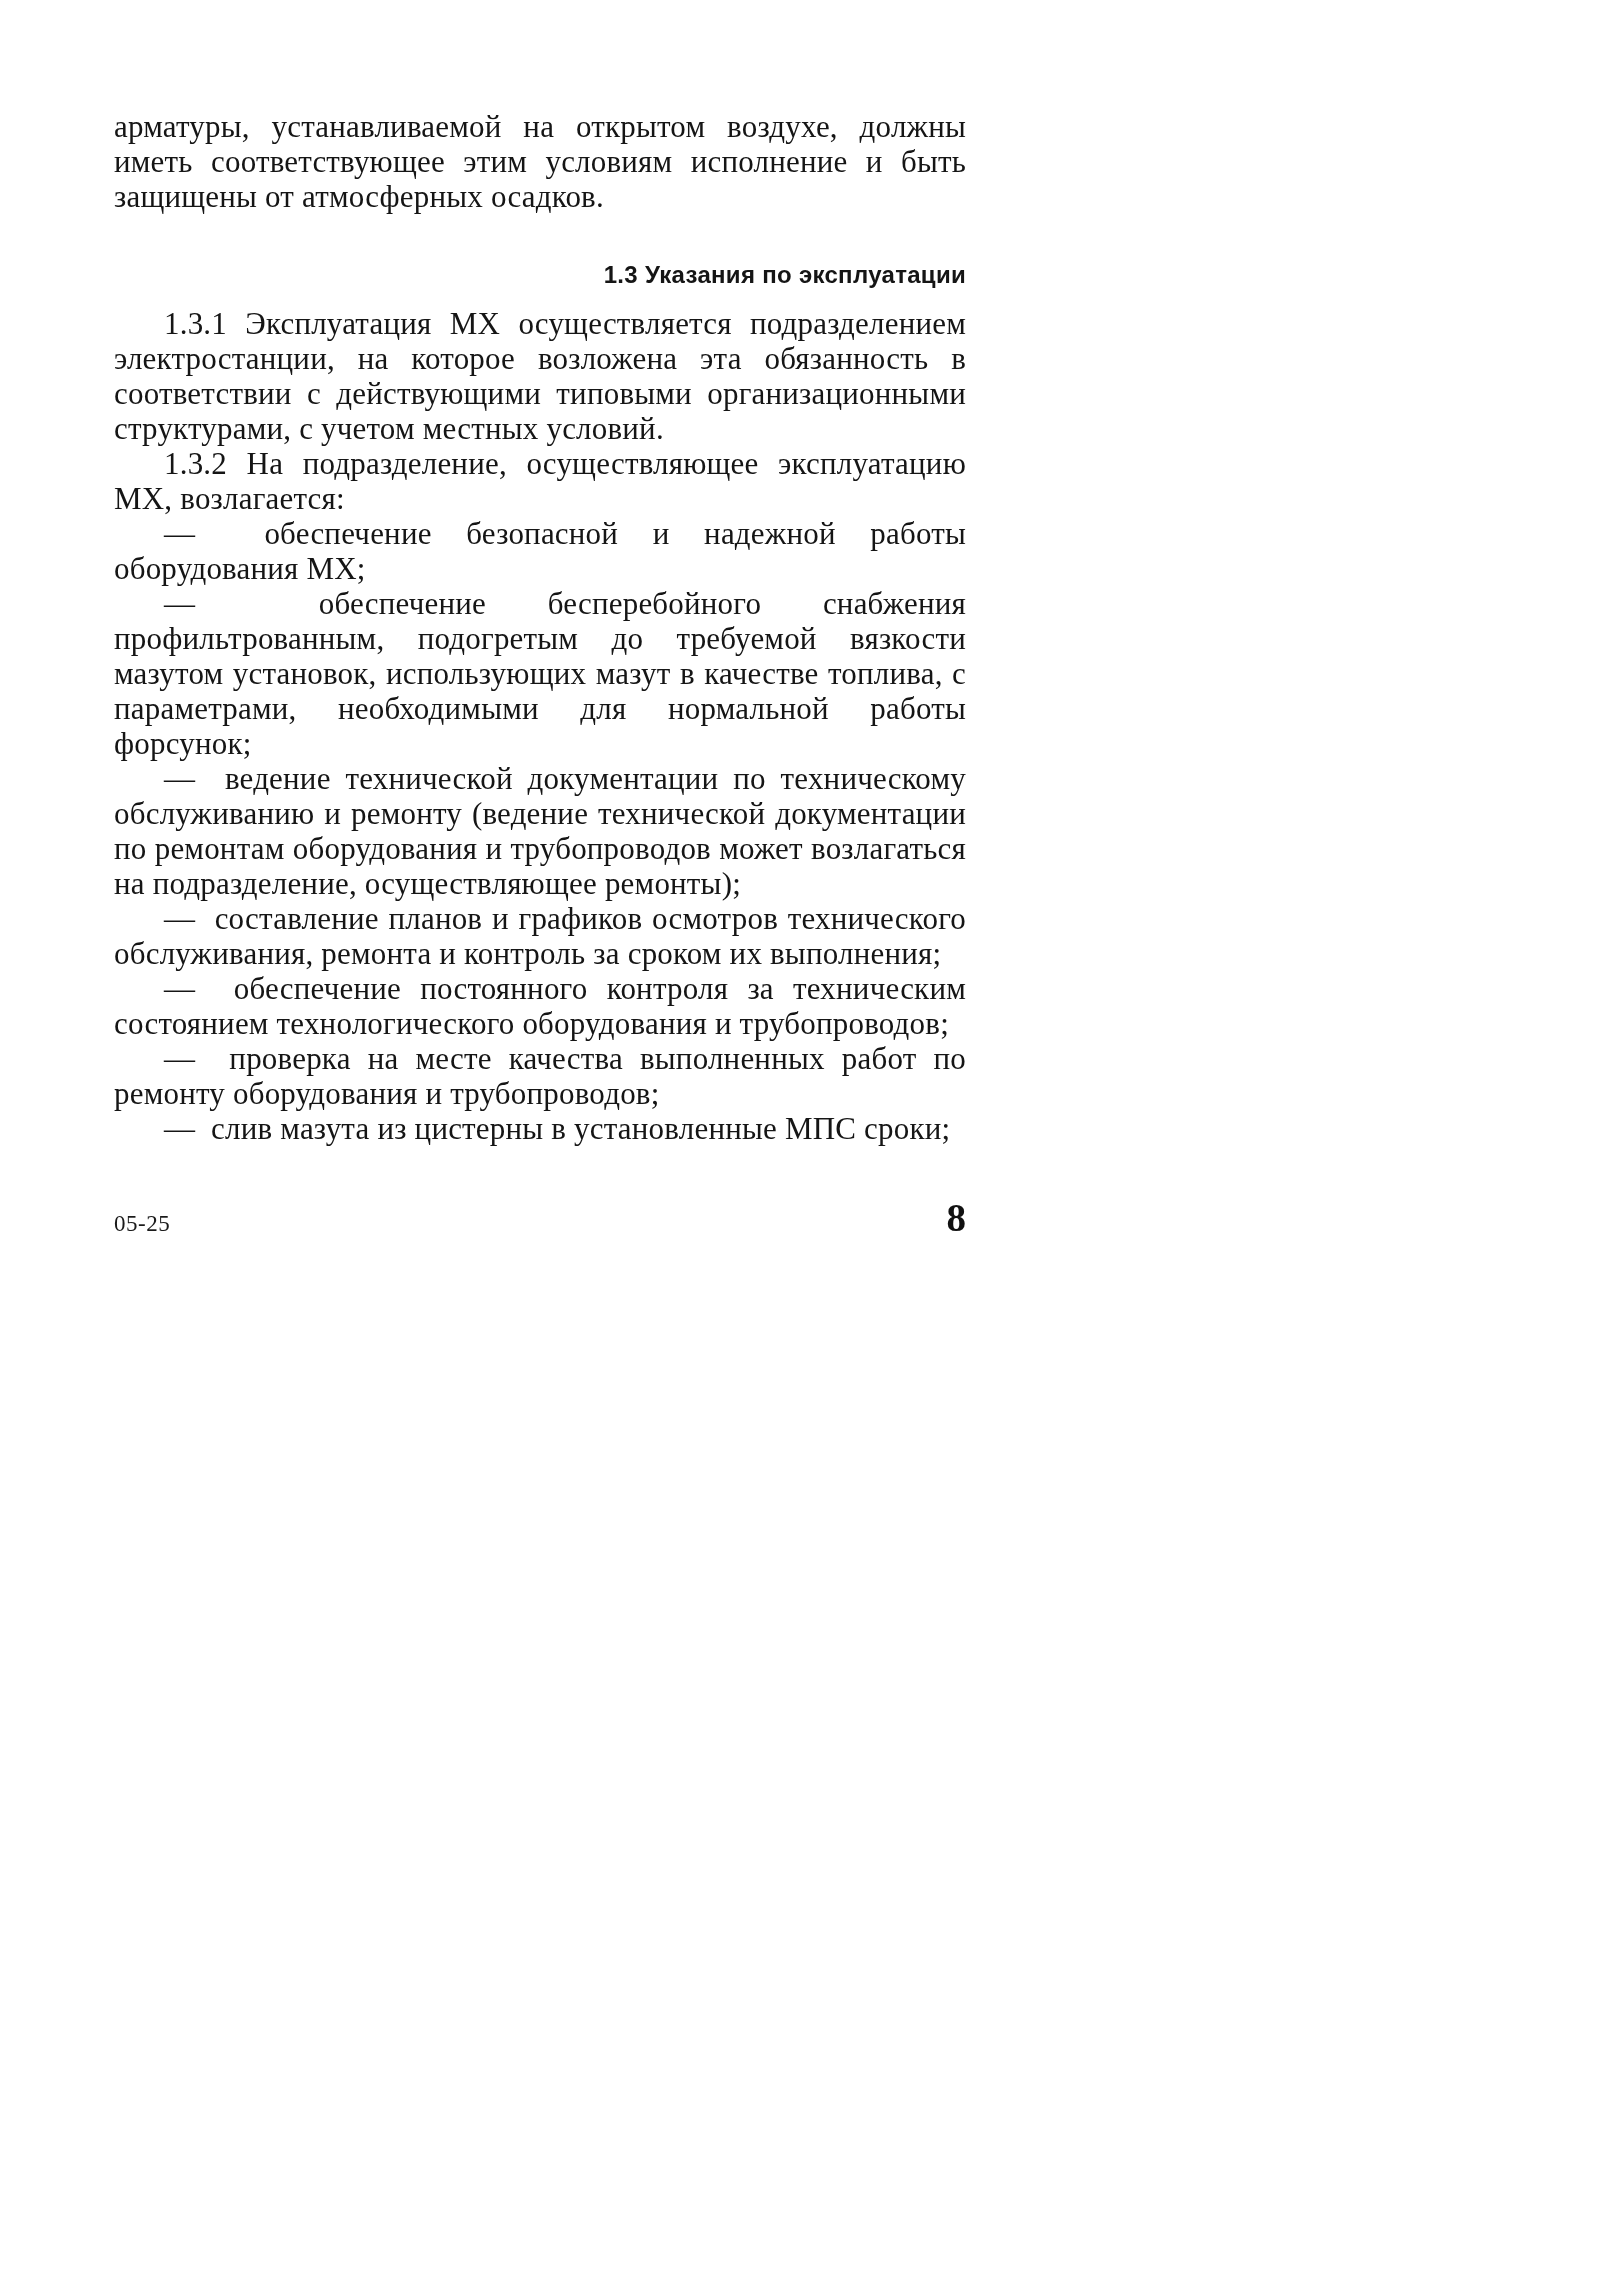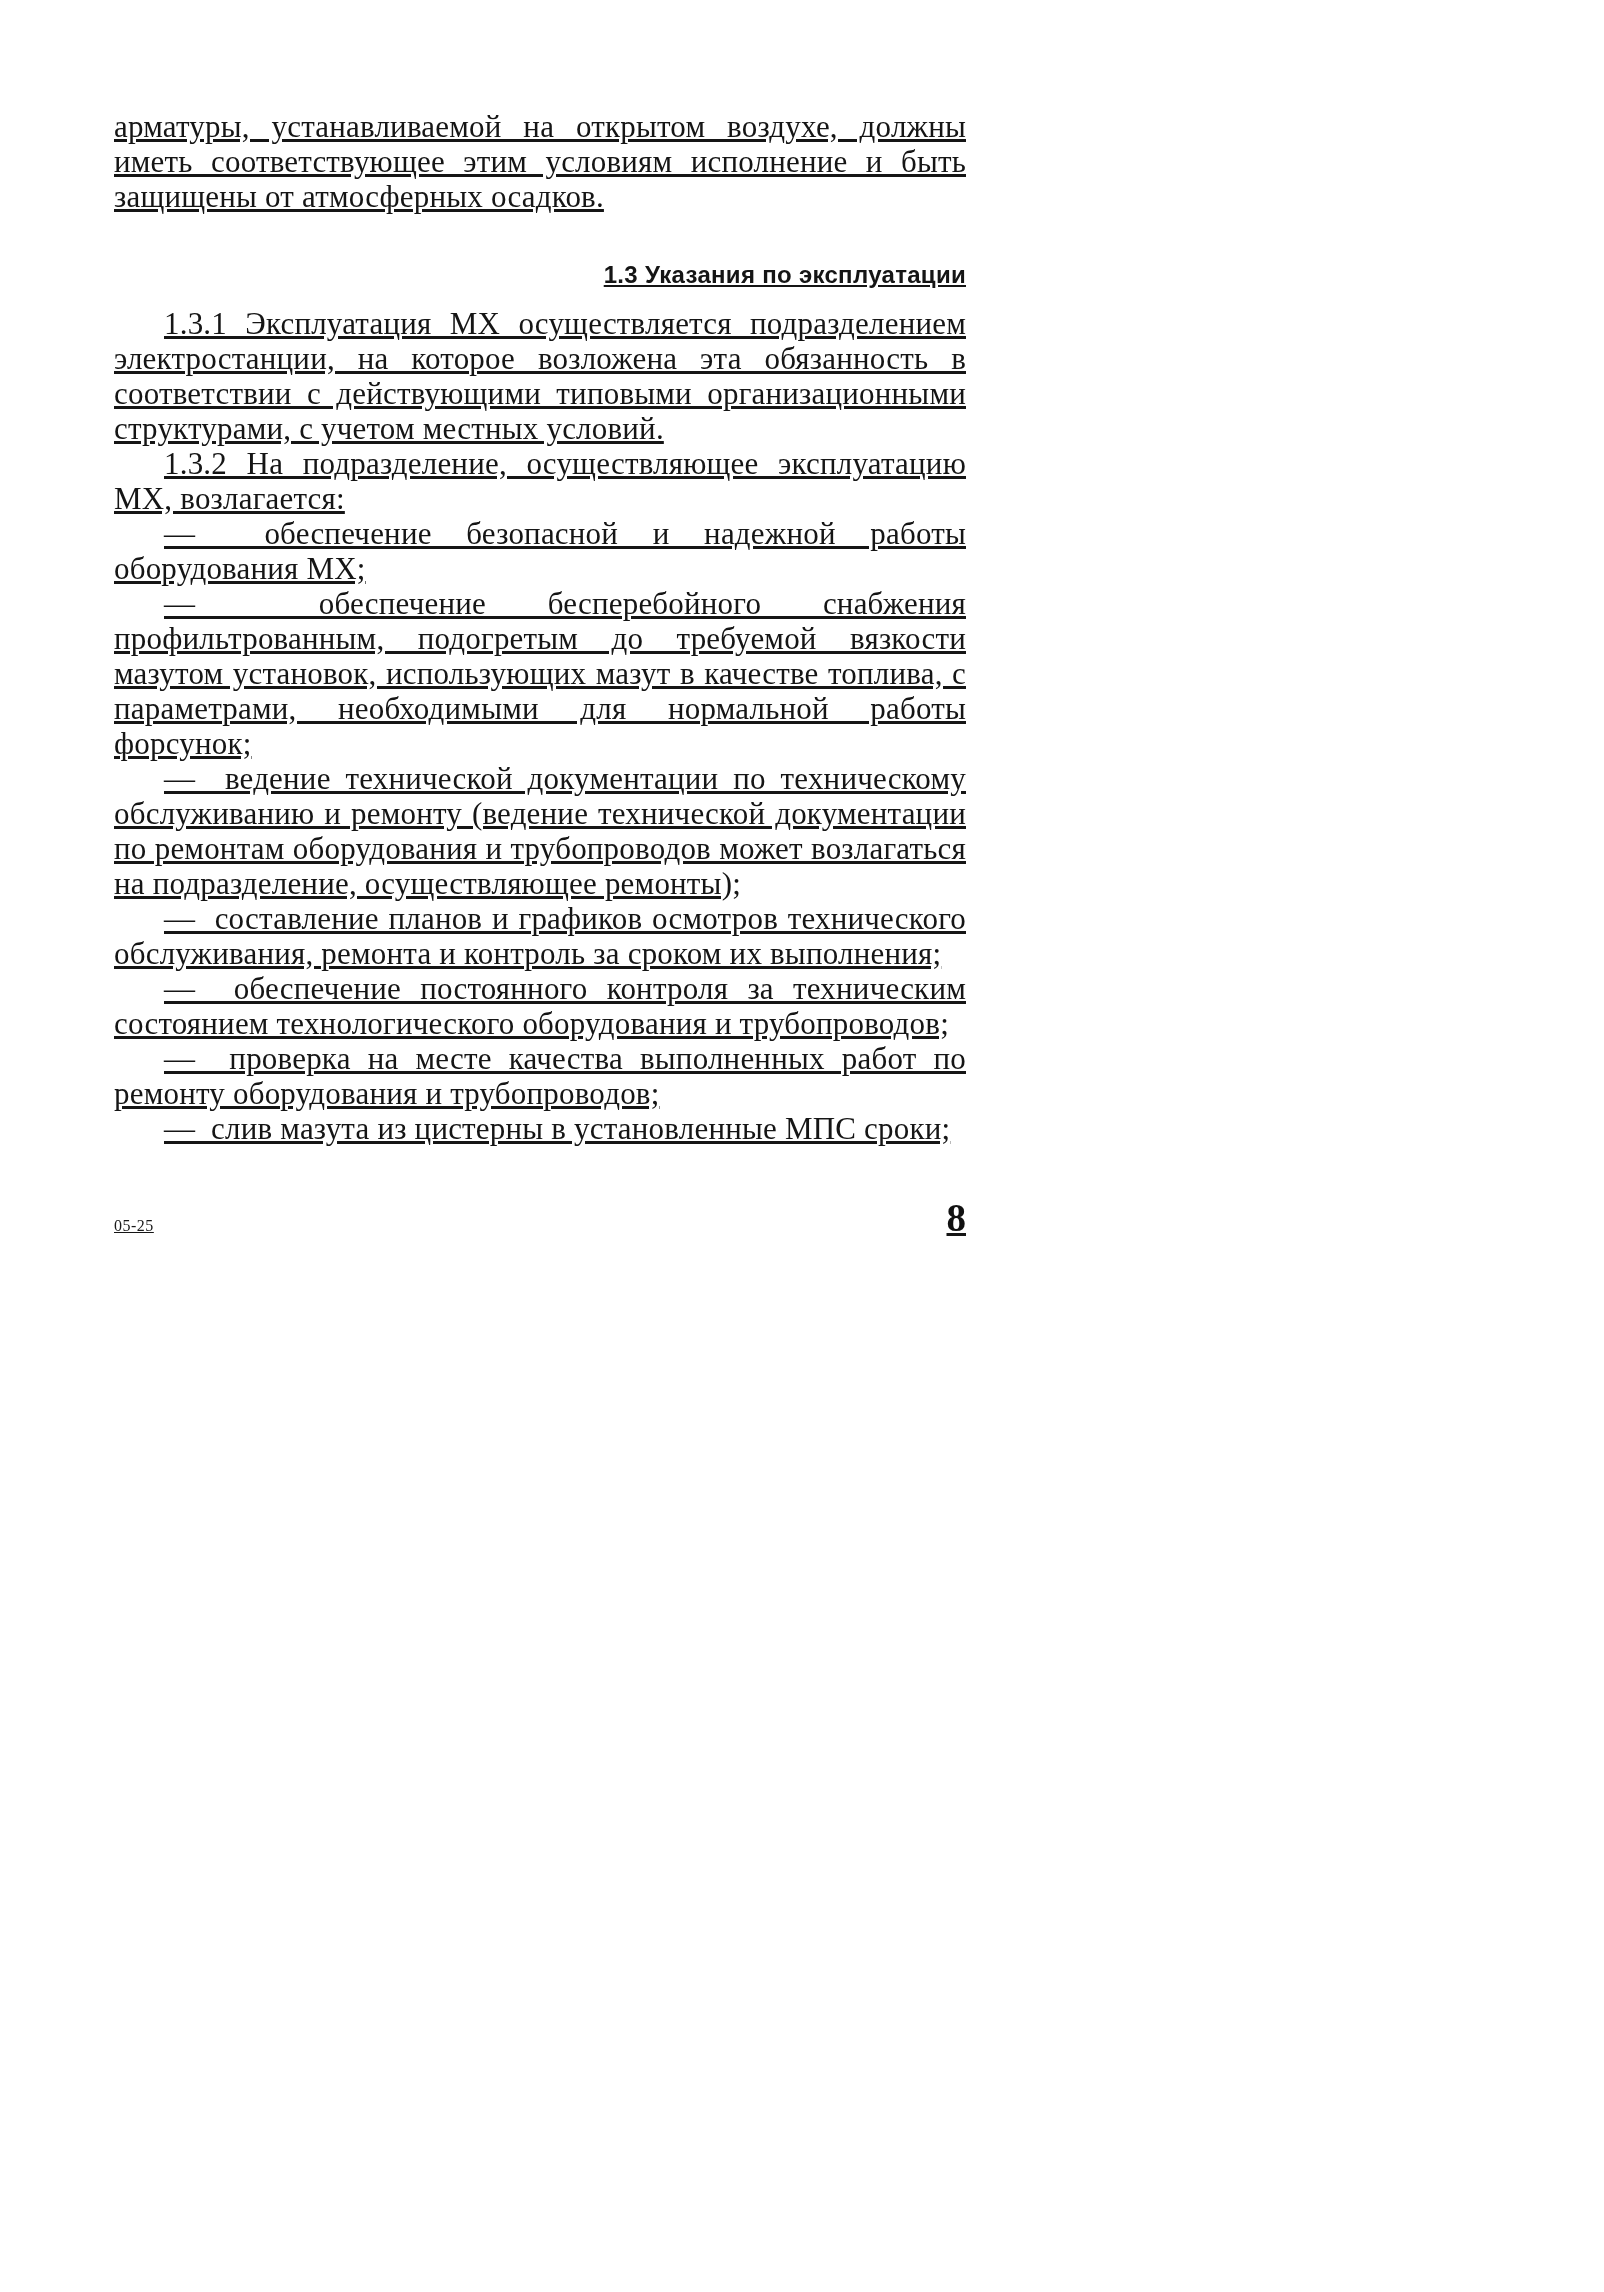--- a/index.html
+++ b/index.html
@@ -7,21 +7,20 @@
     padding: 0;
     background: #ffffff;
   }
   .page {
     position: relative;
     width: 1605px;
     height: 2292px;
     background: #ffffff;
     color: #151515;
     overflow: hidden;
-    text-decoration: underline;
   }
   .textblock {
     margin: 109px 639px 0 114px;
     width: 852px;
     font-family: "Liberation Serif", "DejaVu Serif", serif;
     font-size: 31px;
     line-height: 35px;
     text-align: justify;
     letter-spacing: 0.2px;
   }
@@ -42,21 +41,21 @@
   }
   .footer {
     margin: 49px 639px 0 114px;
     width: 852px;
     display: flex;
     justify-content: space-between;
     align-items: baseline;
     font-family: "Liberation Serif", "DejaVu Serif", serif;
   }
   .footer-code {
-    font-size: 16px;
+    font-size: 23px;
     letter-spacing: 0.5px;
     color: #1a1a1a;
   }
   .page-number {
     font-size: 39px;
     font-weight: 700;
     color: #111111;
   }
 </style>
 </head>

